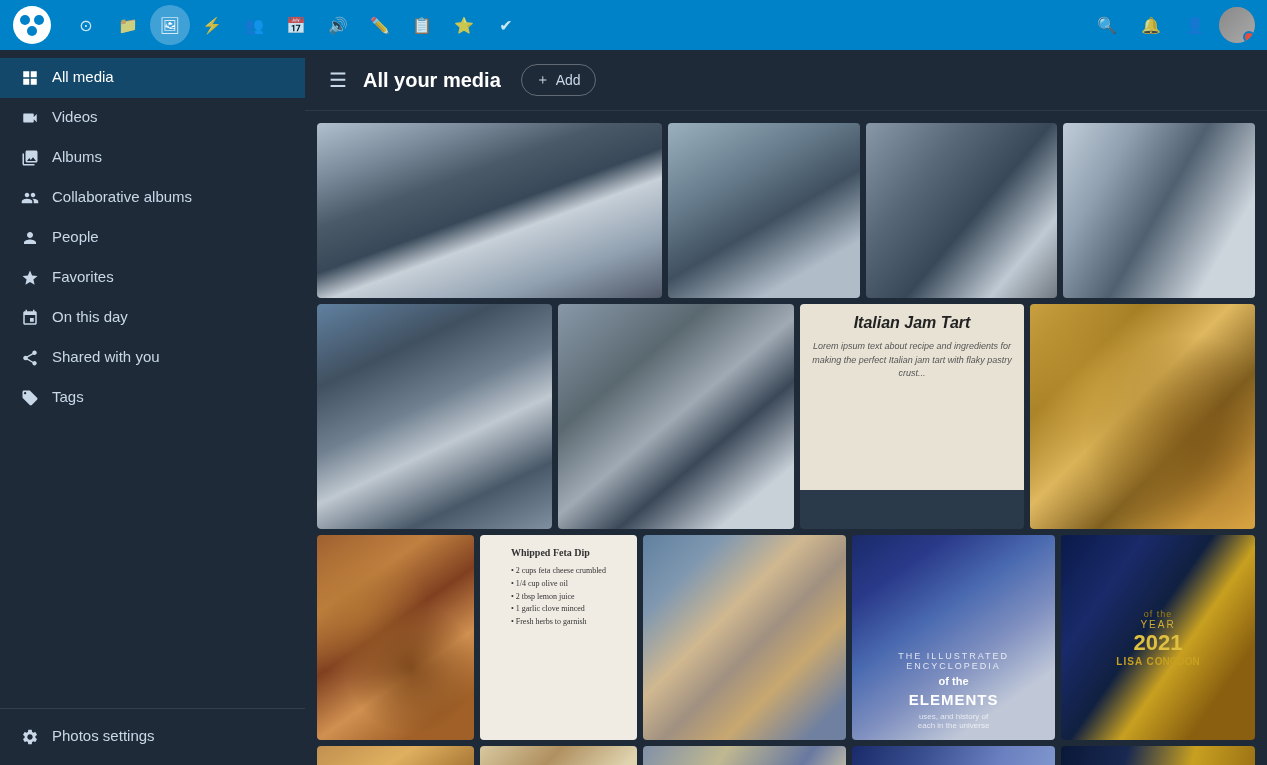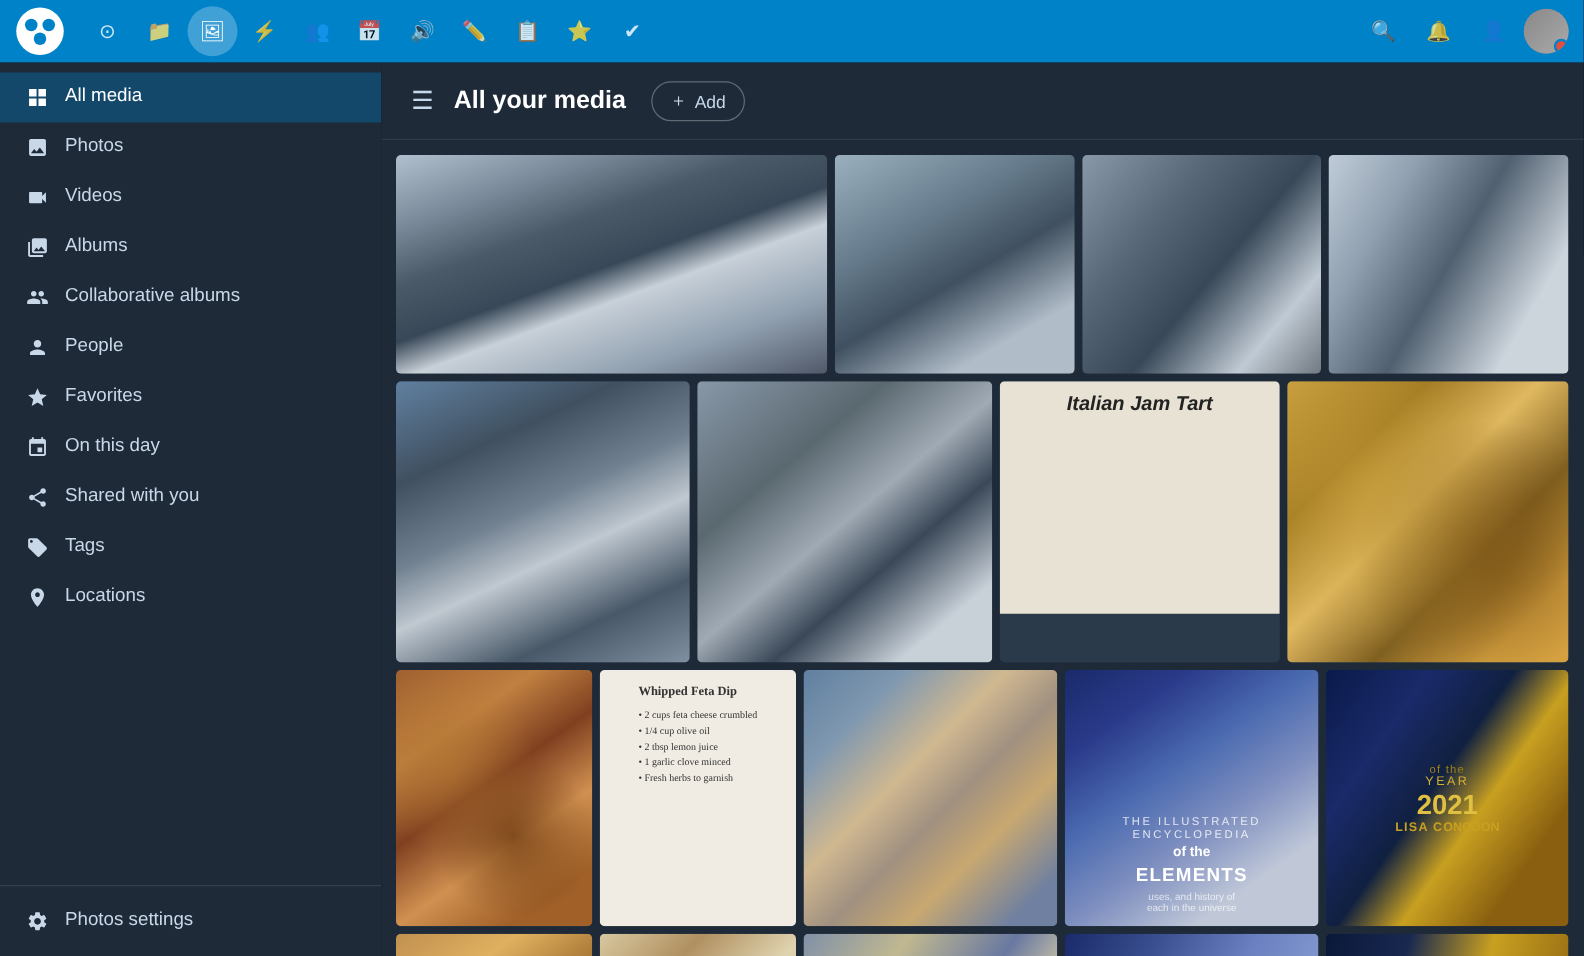--- a/index.html
+++ b/index.html
@@ -165,28 +165,20 @@
       <span class="icon">
         <svg viewBox="0 0 24 24">
             <path d="M3 3h8v8H3zm10 0h8v8h-8zM3 13h8v8H3zm10 0h8v8h-8z"></path>
           </svg>
       </span>
       <span>All media</span>
     </div>
     <div class="sidebar-item">
       <span class="icon">
         <svg viewBox="0 0 24 24">
-            <path d="M21 19V5c0-1.1-.9-2-2-2H5c-1.1 0-2 .9-2 2v14c0 1.1.9 2 2 2h14c1.1 0 2-.9 2-2zM8.5 13.5l2.5 3.01L14.5 12l4.5 6H5l3.5-4.5z"></path>
-          </svg>
-      </span>
-      <span>Photos</span>
-    </div>
-    <div class="sidebar-item">
-      <span class="icon">
-        <svg viewBox="0 0 24 24">
             <path d="M17 10.5V7c0-.55-.45-1-1-1H4c-.55 0-1 .45-1 1v10c0 .55.45 1 1 1h12c.55 0 1-.45 1-1v-3.5l4 4v-11l-4 4z"></path>
           </svg>
       </span>
       <span>Videos</span>
     </div>
     <div class="sidebar-item">
       <span class="icon">
         <svg viewBox="0 0 24 24">
             <path d="M22 16V4c0-1.1-.9-2-2-2H8c-1.1 0-2 .9-2 2v12c0 1.1.9 2 2 2h12c1.1 0 2-.9 2-2zm-11-4l2.03 2.71L16 11l4 5H8l3-4zM2 6v14c0 1.1.9 2 2 2h14v-2H4V6H2z"></path>
           </svg>
@@ -233,28 +225,20 @@
       </span>
       <span>Shared with you</span>
     </div>
     <div class="sidebar-item">
       <span class="icon">
         <svg viewBox="0 0 24 24">
             <path d="M21.41 11.58l-9-9C12.05 2.22 11.55 2 11 2H4c-1.1 0-2 .9-2 2v7c0 .55.22 1.05.59 1.42l9 9c.36.36.86.58 1.41.58.55 0 1.05-.22 1.41-.59l7-7c.37-.36.59-.86.59-1.41 0-.55-.23-1.06-.59-1.42zM5.5 7C4.67 7 4 6.33 4 5.5S4.67 4 5.5 4 7 4.67 7 5.5 6.33 7 5.5 7z"></path>
           </svg>
       </span>
       <span>Tags</span>
-    </div>
-    <div class="sidebar-item">
-      <span class="icon">
-        <svg viewBox="0 0 24 24">
-            <path d="M12 2C8.13 2 5 5.13 5 9c0 5.25 7 13 7 13s7-7.75 7-13c0-3.87-3.13-7-7-7zm0 9.5c-1.38 0-2.5-1.12-2.5-2.5s1.12-2.5 2.5-2.5 2.5 1.12 2.5 2.5-1.12 2.5-2.5 2.5z"></path>
-          </svg>
-      </span>
-      <span>Locations</span>
     </div>
 
     <div class="sidebar-bottom">
       <div class="sidebar-item">
         <span class="icon">
           <svg viewBox="0 0 24 24">
               <path d="M19.14 12.94c.04-.3.06-.61.06-.94 0-.32-.02-.64-.07-.94l2.03-1.58c.18-.14.23-.41.12-.61l-1.92-3.32c-.12-.22-.37-.29-.59-.22l-2.39.96c-.5-.38-1.03-.7-1.62-.94l-.36-2.54c-.04-.24-.24-.41-.48-.41h-3.84c-.24 0-.43.17-.47.41l-.36 2.54c-.59.24-1.13.57-1.62.94l-2.39-.96c-.22-.08-.47 0-.59.22L2.74 8.87c-.12.21-.08.47.12.61l2.03 1.58c-.05.3-.09.63-.09.94s.02.64.07.94l-2.03 1.58c-.18.14-.23.41-.12.61l1.92 3.32c.12.22.37.29.59.22l2.39-.96c.5.38 1.03.7 1.62.94l.36 2.54c.05.24.24.41.48.41h3.84c.24 0 .44-.17.47-.41l.36-2.54c.59-.24 1.13-.56 1.62-.94l2.39.96c.22.08.47 0 .59-.22l1.92-3.32c.12-.22.07-.47-.12-.61l-2.01-1.58zM12 15.6c-1.98 0-3.6-1.62-3.6-3.6s1.62-3.6 3.6-3.6 3.6 1.62 3.6 3.6-1.62 3.6-3.6 3.6z"></path>
             </svg>
         </span>
         <span>Photos settings</span>
@@ -294,20 +278,21 @@
           <div style="background:linear-gradient(155deg,#6080a0 0%,#405060 25%,#708090 45%,#c0c8d0 60%,#485868 80%,#8090a0 100%);height:225px;
           border-radius:4px;"></div>
         </div>
         <div class="photo-cell" style="flex:1.1;">
           <div style="background:linear-gradient(140deg,#8898a8 0%,#5a6870 30%,#a0aab4 50%,#3a4858 65%,#c8d0d8 85%);height:225px;"></div>
         </div>
         <div class="photo-cell" style="flex:1.05;">
           <div style="background:#e8e2d4;height:186px;display:flex;align-items:center;justify-content:flex-start;flex-direction:column;gap:4px;">
             <div style="font-size:11px;color:#333;font-style:italic;text-align:center;padding:8px;line-height:1.4;">
               <div style="font-size:16px;font-weight:bold;color:#222;margin-bottom:6px;">Italian Jam Tart</div>
+              <div style="color:#555;font-size:9px;line-height:1.5;">Lorem ipsum text about recipe and ingredients for making the perfect Italian jam tart with flaky pastry crust...</div>
             </div>
           </div>
         </div>
         <div class="photo-cell" style="flex:1.05;">
           <div style="background:linear-gradient(135deg,#c8a040 0%,#a07820 25%,#e0b860 45%,#806020 65%,#d4a040 85%);height:225px;
           position:relative;">
             <div style="position:absolute;inset:0;background:radial-gradient(circle at 30% 40%,rgba(200,160,60,0.6),transparent 60%),radial-gradient(circle at 70% 60%,rgba(120,80,20,0.8),transparent 50%);"></div>
           </div>
         </div>
       </div>

